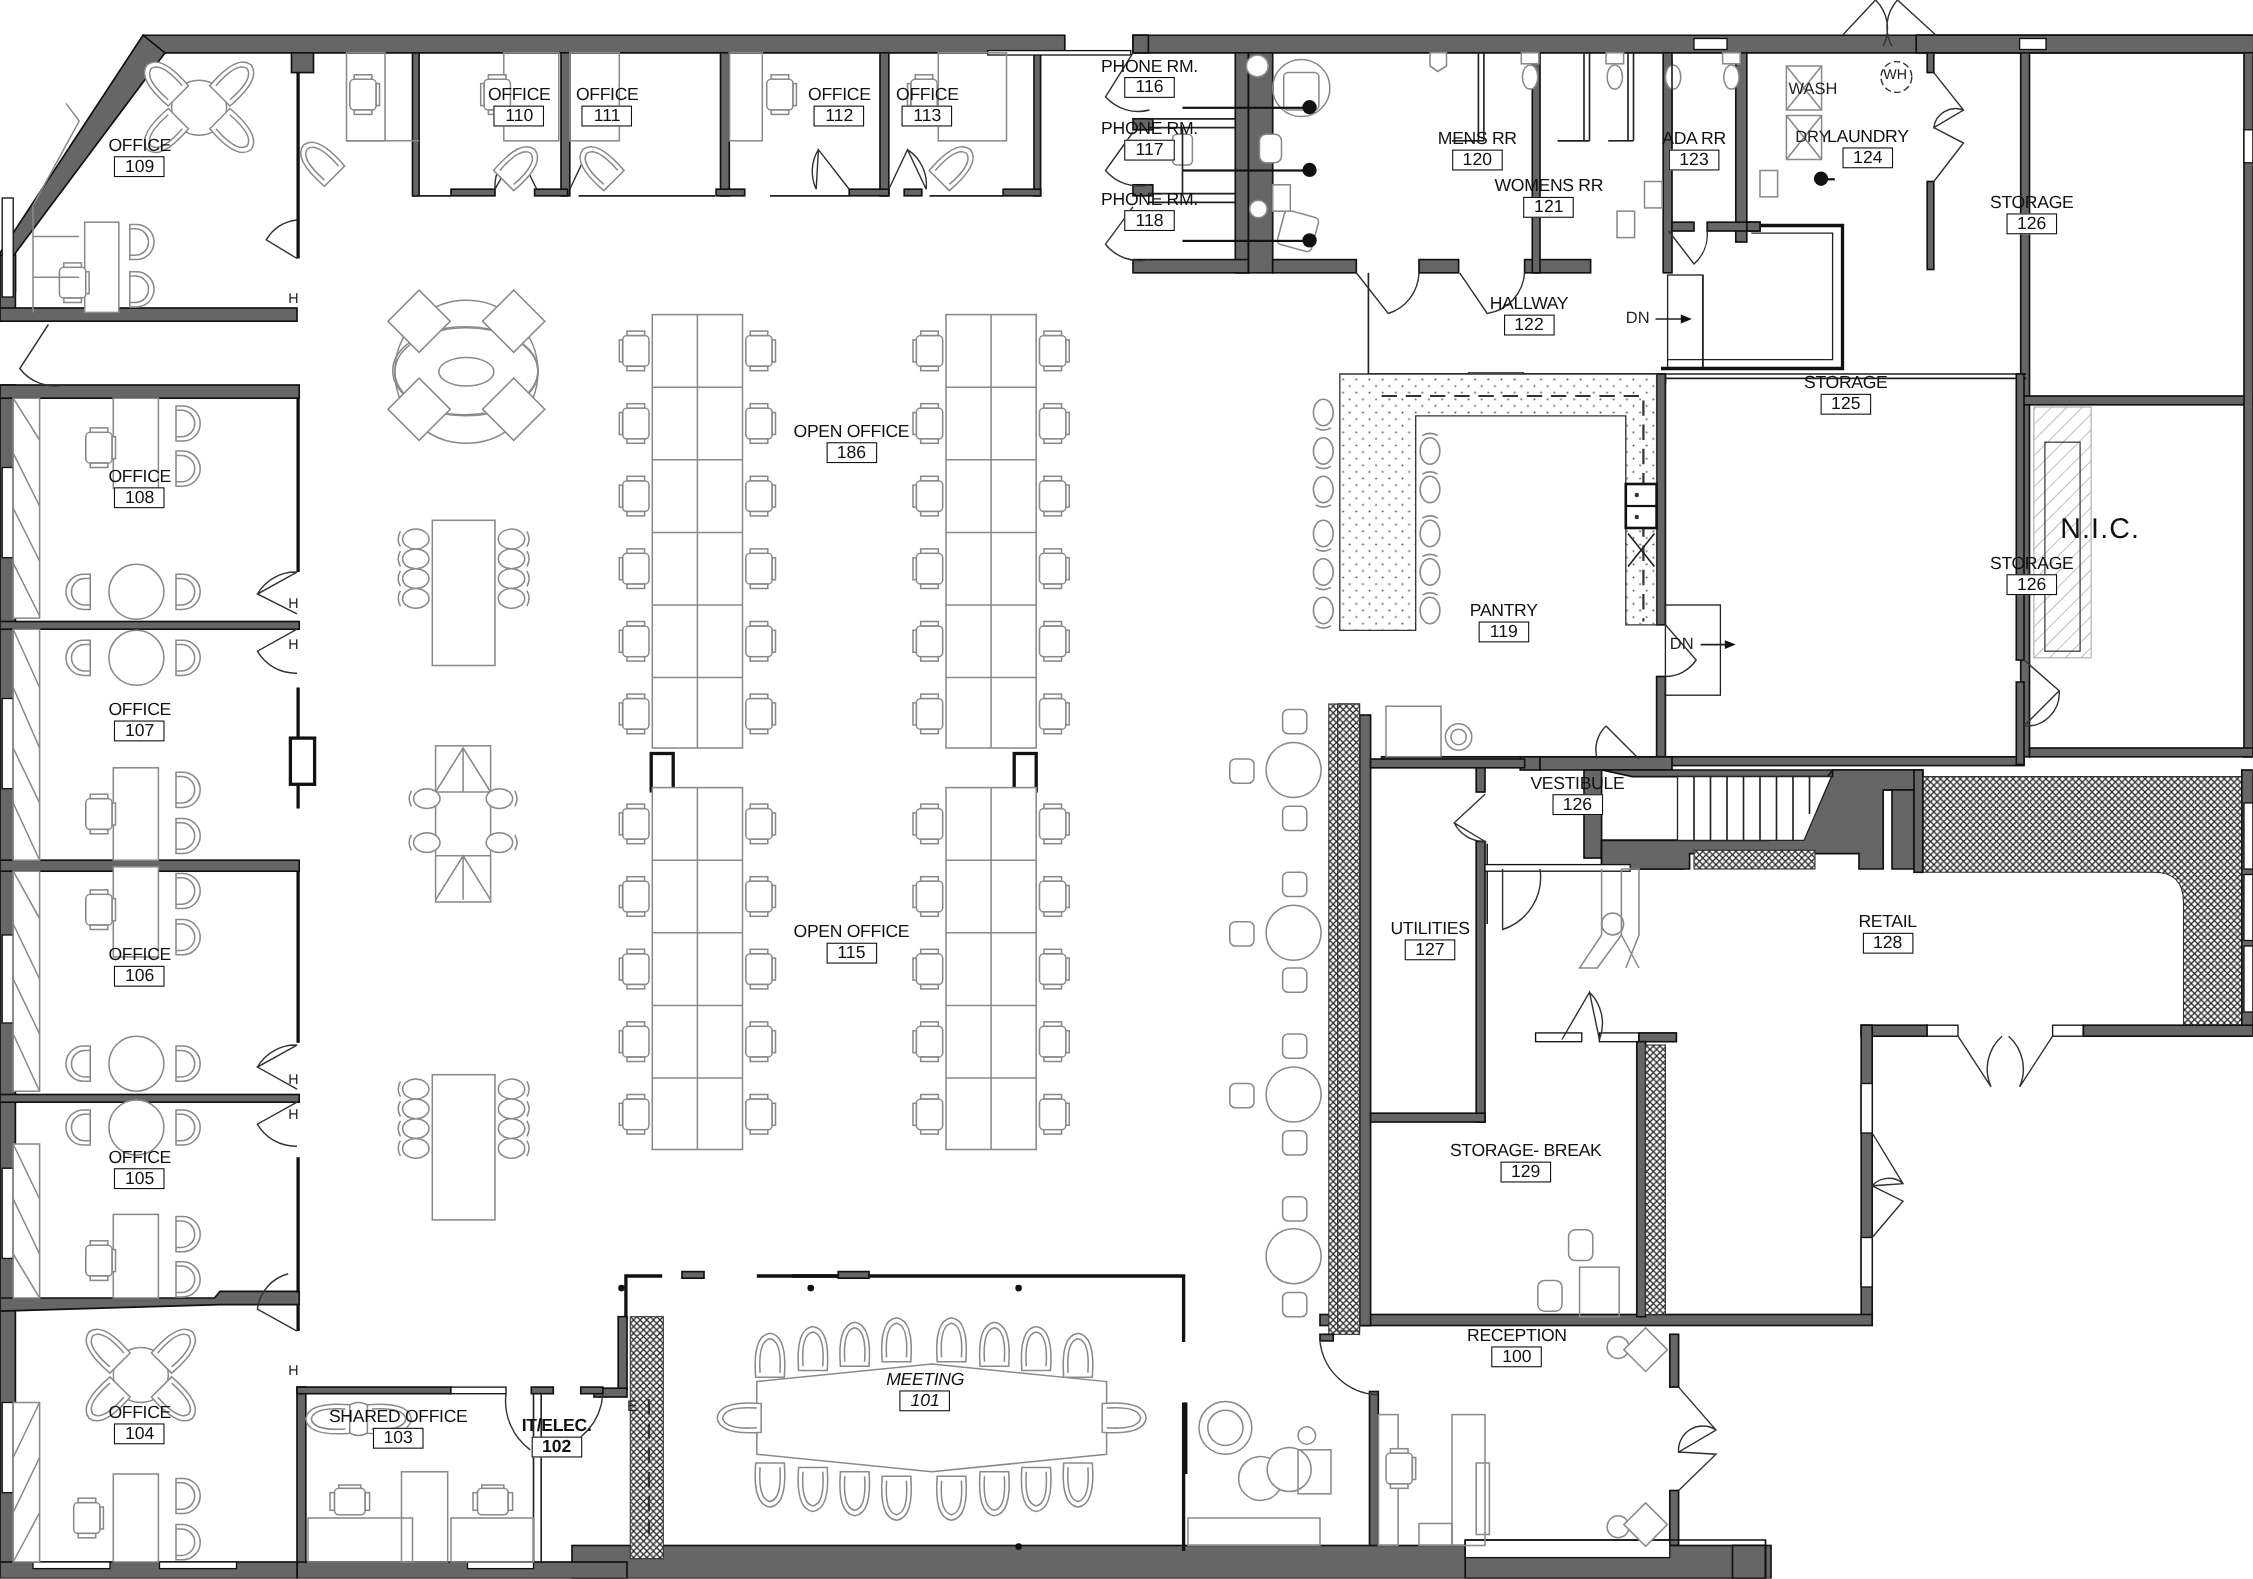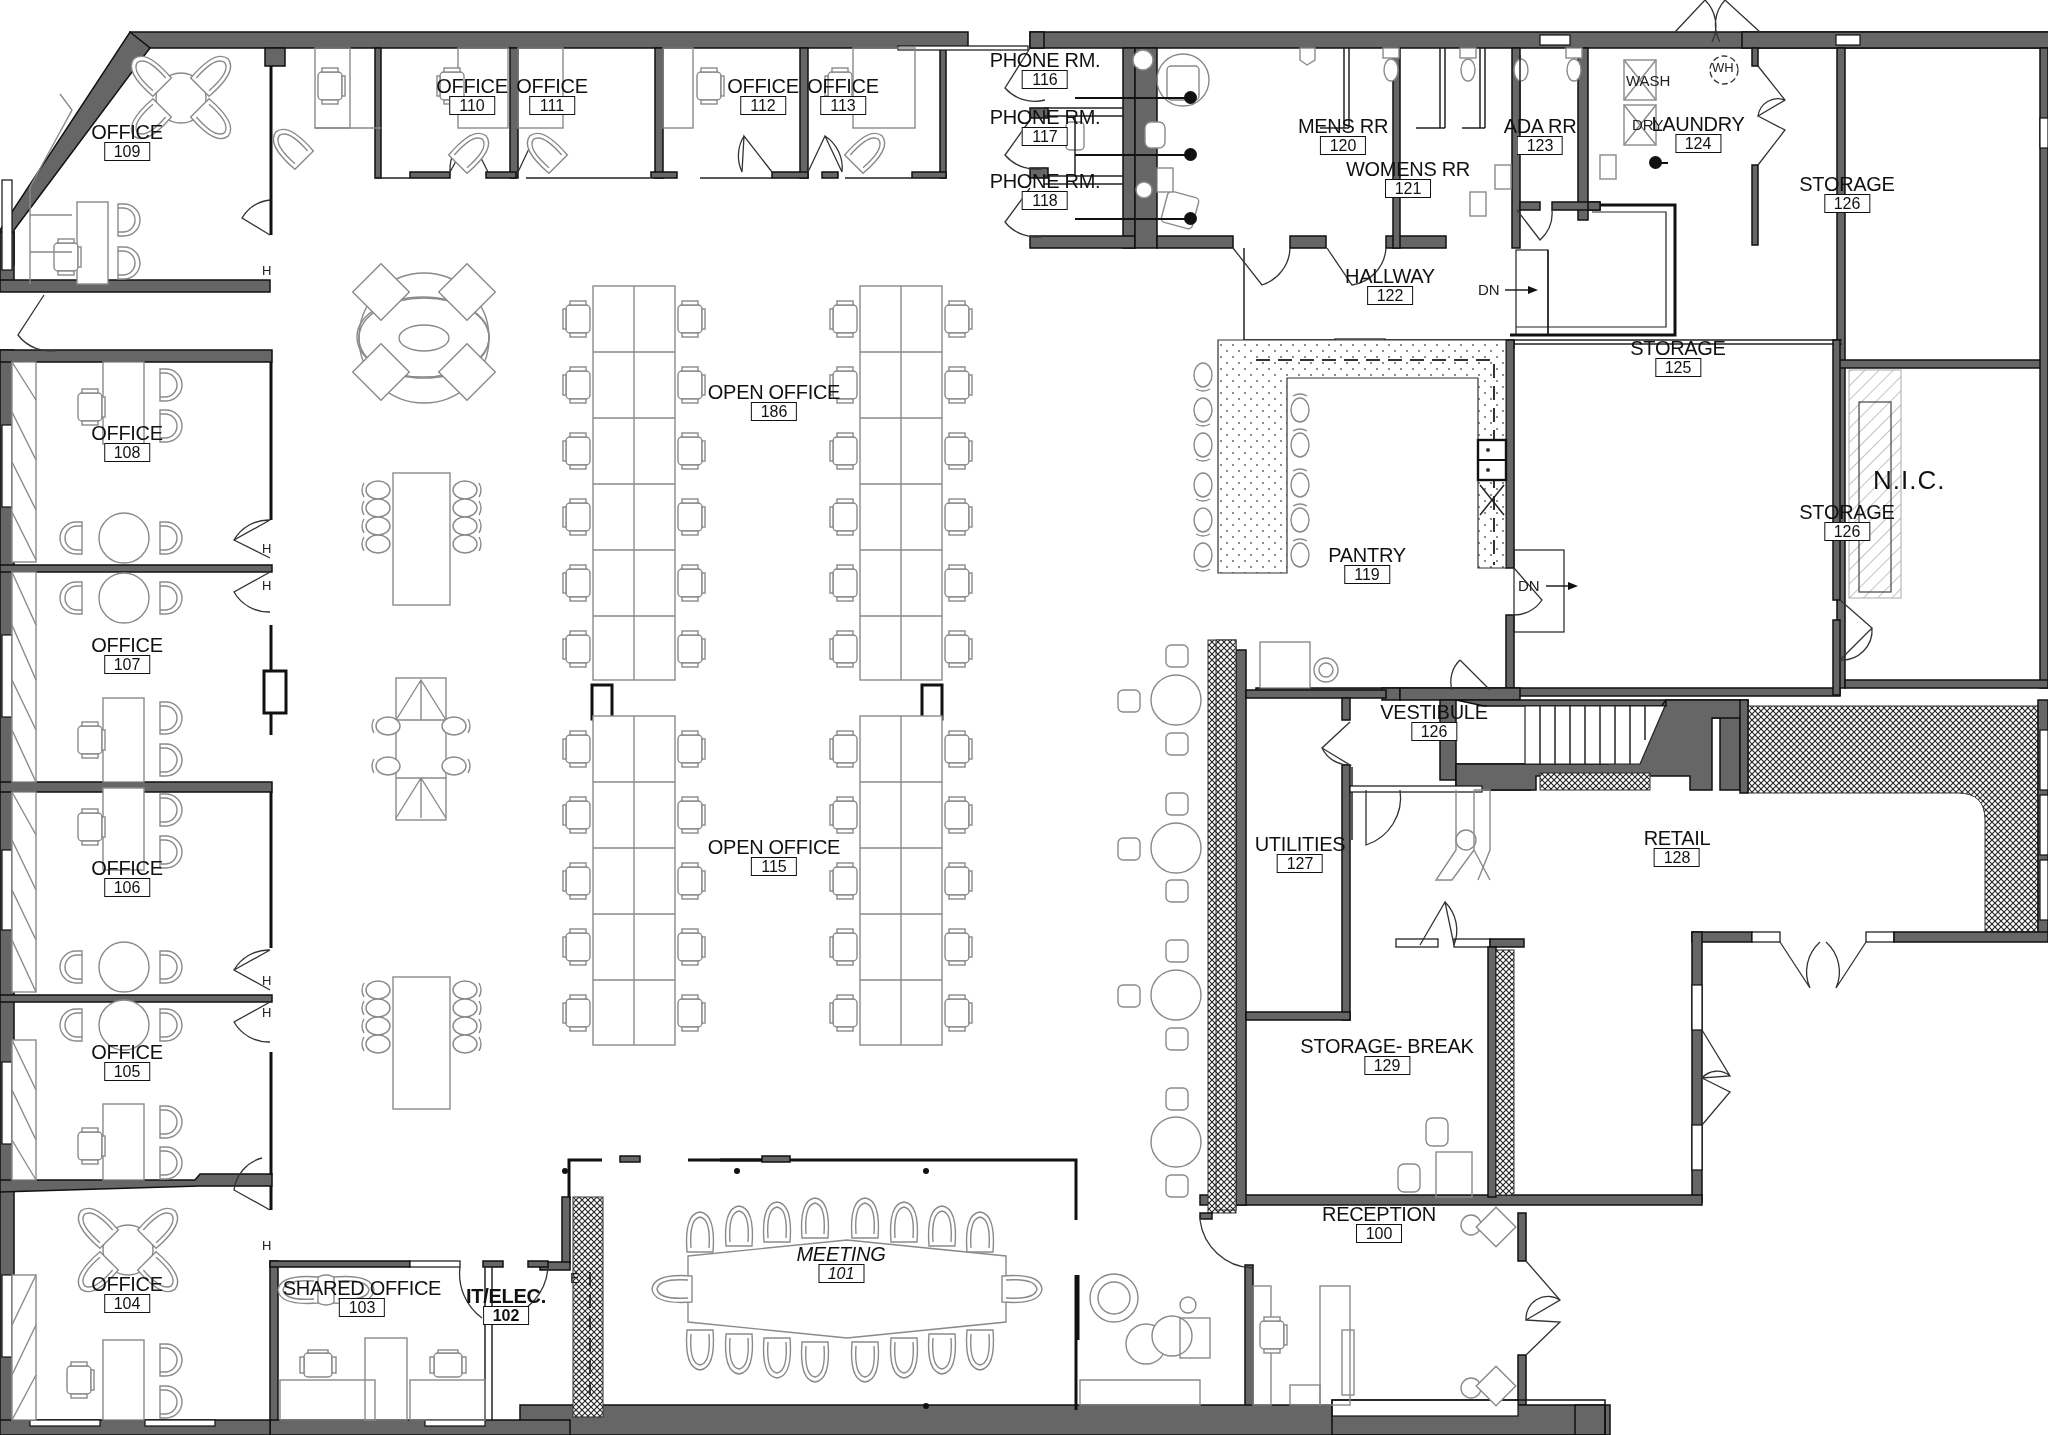--- a/index.html
+++ b/index.html
@@ -10,21 +10,21 @@
   .line { fill: none; stroke: #222222; stroke-width: 1.5; }
   .furn { fill: #ffffff; stroke: #8a8a8a; stroke-width: 1.4; }
   .furn-nofill { fill: none; stroke: #8a8a8a; stroke-width: 1.4; }
   .door { fill: none; stroke: #333333; stroke-width: 1.3; }
   .dash { fill: none; stroke: #333; stroke-width: 2; stroke-dasharray: 14 8; }
   .window { fill: #ffffff; stroke: #111; stroke-width: 1.2; }
   .hatch-x { fill: url(#crosshatch); stroke: #333; stroke-width: 1; }
   .hatch-dot { fill: url(#dots); stroke: #333; stroke-width: 1.2; }
   .hatch-diag { fill: url(#diag); stroke: #aaa; stroke-width: 1; }
   .room-label { position: absolute; transform: translateX(-50%); text-align: center; white-space: nowrap; }
-  .room-name { font-size: 20px; color: #111; line-height: 17px; letter-spacing: -0.3px; display: block; }
+  .room-name { font-size: 16px; color: #111; line-height: 17px; letter-spacing: -0.3px; display: block; }
   .room-num { display: inline-block; border: 1.5px solid #111; background: #fff; font-size: 16px; line-height: 17px; min-width: 40px; padding: 0 2px; margin-top: 1px; color: #111; }
   .tag { position: absolute; font-size: 15px; color: #222; }
   .tag-big { position: absolute; font-size: 26px; color: #111; letter-spacing: 1px; }
   .leader { position: absolute; height: 1.5px; background: #111; }
   .leader-dot { position: absolute; width: 13px; height: 13px; border-radius: 50%; background: #111; }
 </style>
 </head>
 <body>
 
 <svg id="plan" viewBox="0 0 2048 1435" xmlns="http://www.w3.org/2000/svg">
@@ -1008,21 +1008,21 @@
     <div class="room-label" style="left: 1390px; top: 268px;"><span class="room-name">HALLWAY</span><span class="room-num">122</span></div>
     <div class="room-label" style="left: 1540px; top: 118px;"><span class="room-name">ADA RR</span><span class="room-num">123</span></div>
     <div class="room-label" style="left: 1698px; top: 116px;"><span class="room-name">LAUNDRY</span><span class="room-num">124</span></div>
     <div class="leader" style="left: 1655px; top: 162px; width: 13px;"></div>
     <div class="leader-dot" style="left: 1649px; top: 156px;"></div>
     <div class="room-label" style="left: 1678px; top: 340px;"><span class="room-name">STORAGE</span><span class="room-num">125</span></div>
     <div class="room-label" style="left: 1847px; top: 176px;"><span class="room-name">STORAGE</span><span class="room-num">126</span></div>
     <div class="room-label" style="left: 1847px; top: 504px;"><span class="room-name">STORAGE</span><span class="room-num">126</span></div>
     <div class="room-label" style="left: 1434px; top: 704px;"><span class="room-name">VESTIBULE</span><span class="room-num">126</span></div>
     <div class="room-label" style="left: 1300px; top: 836px;"><span class="room-name">UTILITIES</span><span class="room-num">127</span></div>
-    <div class="room-label" style="left: 1677px; top: 830px; text-align: center;"><span class="room-name">RETAIL</span><span class="room-num">128</span></div>
+    <div class="room-label" style="left: 1716px; top: 830px; text-align: center;"><span class="room-name">RETAIL</span><span class="room-num">128</span></div>
     <div class="room-label" style="left: 1387px; top: 1038px;"><span class="room-name">STORAGE- BREAK</span><span class="room-num">129</span></div>
   </div>
 
 <div class="tag-big" style="left:1842px; top:465px;padding-left:31px;">N.I.C.</div>
 <div class="tag" style="left:1626px; top:72px;">WASH</div>
 <div class="tag" style="left:1632px; top:116px;">DRY</div>
 <div class="tag" style="left:1712px; top:60px; font-size:13px;">WH</div>
 <div class="tag" style="left:1478px; top:281px;">DN</div>
 <div class="tag" style="left:1518px; top:577px;">DN</div>
 <div class="tag" style="left:262px; top:263px; font-size:13px;">H</div>

